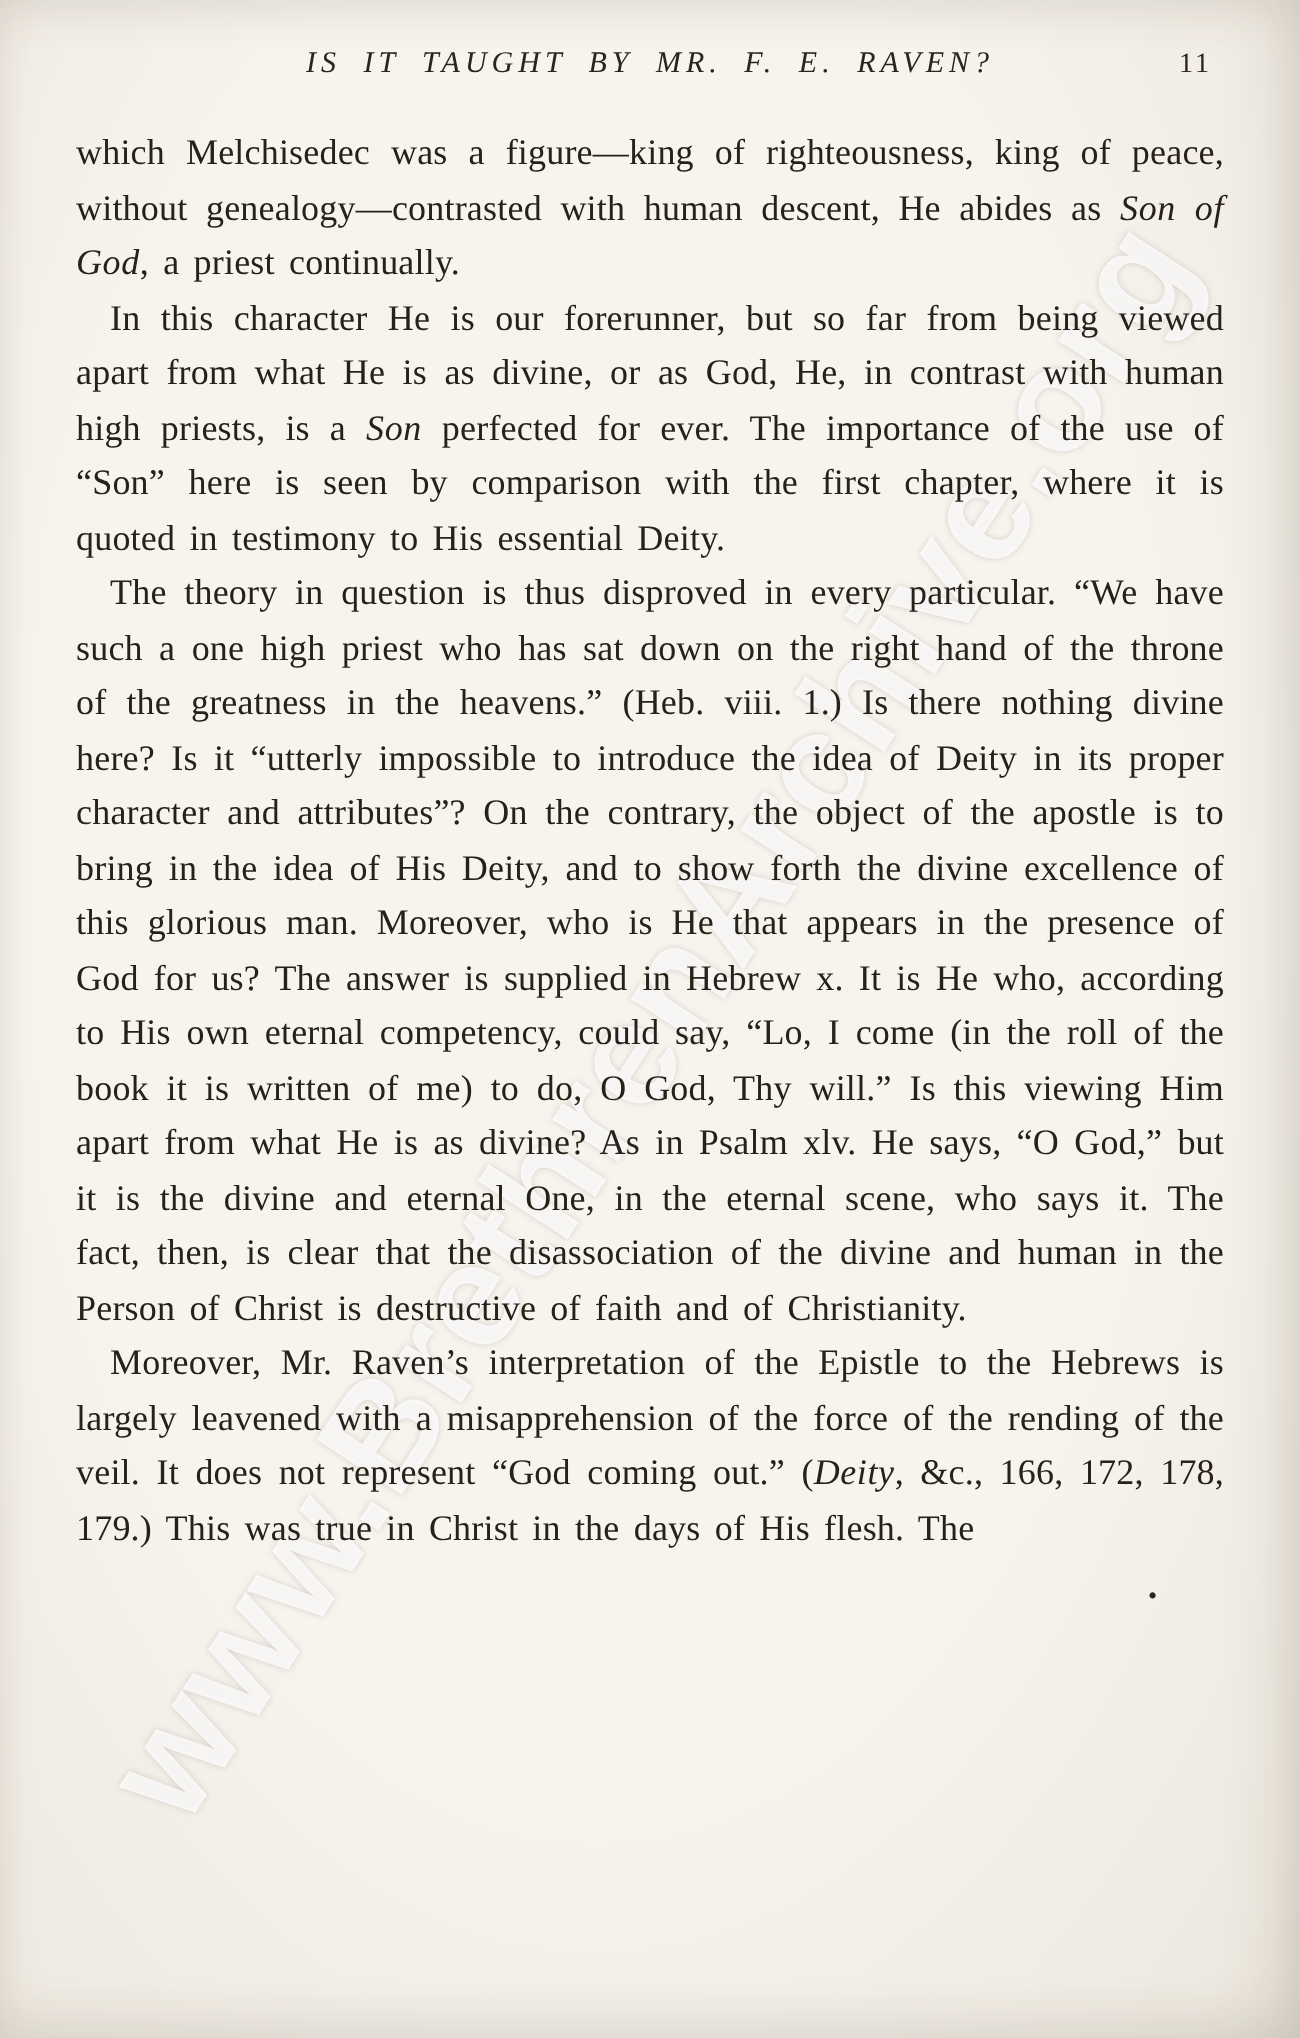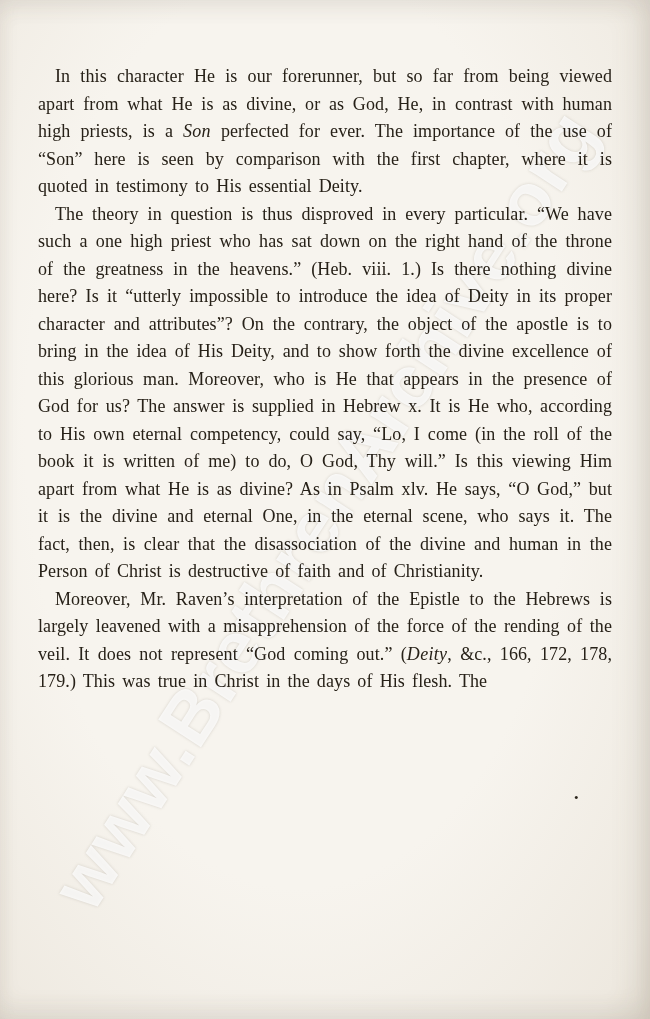--- a/index.html
+++ b/index.html
@@ -89,22 +89,27 @@
     color: #2a241a;
   }
 </style>
 </head>
 <body>
 
 <div class="page">
 
   <div class="watermark">www.BrethrenArchive.org</div>
 
+  <div class="header">
+    <span class="running-title">IS IT TAUGHT BY MR. F. E. RAVEN?</span>
+    <span class="page-number">11</span>
+  </div>
 
   <div class="body-text" id="body-text">
+      <p class="para"><span>which Melchisedec was a figure—king of righteousness, king of peace, without genealogy—contrasted with human descent, He abides as </span><i>Son of God</i><span>, a priest continually.</span></p>
       <p class="para indent"><span>In this character He is our forerunner, but so far from being viewed apart from what He is as divine, or as God, He, in contrast with human high priests, is a </span><i>Son</i><span> perfected for ever. The importance of the use of “Son” here is seen by comparison with the first chapter, where it is quoted in testimony to His essential Deity.</span></p>
       <p class="para indent"><span>The theory in question is thus disproved in every particular. “We have such a one high priest who has sat down on the right hand of the throne of the greatness in the heavens.” (Heb. viii. 1.) Is there nothing divine here? Is it “utterly impossible to introduce the idea of Deity in its proper character and attributes”? On the contrary, the object of the apostle is to bring in the idea of His Deity, and to show forth the divine excellence of this glorious man. Moreover, who is He that appears in the presence of God for us? The answer is supplied in Hebrew x. It is He who, according to His own eternal competency, could say, “Lo, I come (in the roll of the book it is written of me) to do, O God, Thy will.” Is this viewing Him apart from what He is as divine? As in Psalm xlv. He says, “O God,” but it is the divine and eternal One, in the eternal scene, who says it. The fact, then, is clear that the disassociation of the divine and human in the Person of Christ is destructive of faith and of Christianity.</span></p>
       <p class="para indent"><span>Moreover, Mr. Raven’s interpretation of the Epistle to the Hebrews is largely leavened with a misapprehension of the force of the rending of the veil. It does not represent “God coming out.” (</span><i>Deity</i><span>, &amp;c., 166, 172, 178, 179.) This was true in Christ in the days of His flesh. The</span></p>
     </div>
 
   <span class="ink-dot">•</span>
 
 </div>
 
 </body></html>

